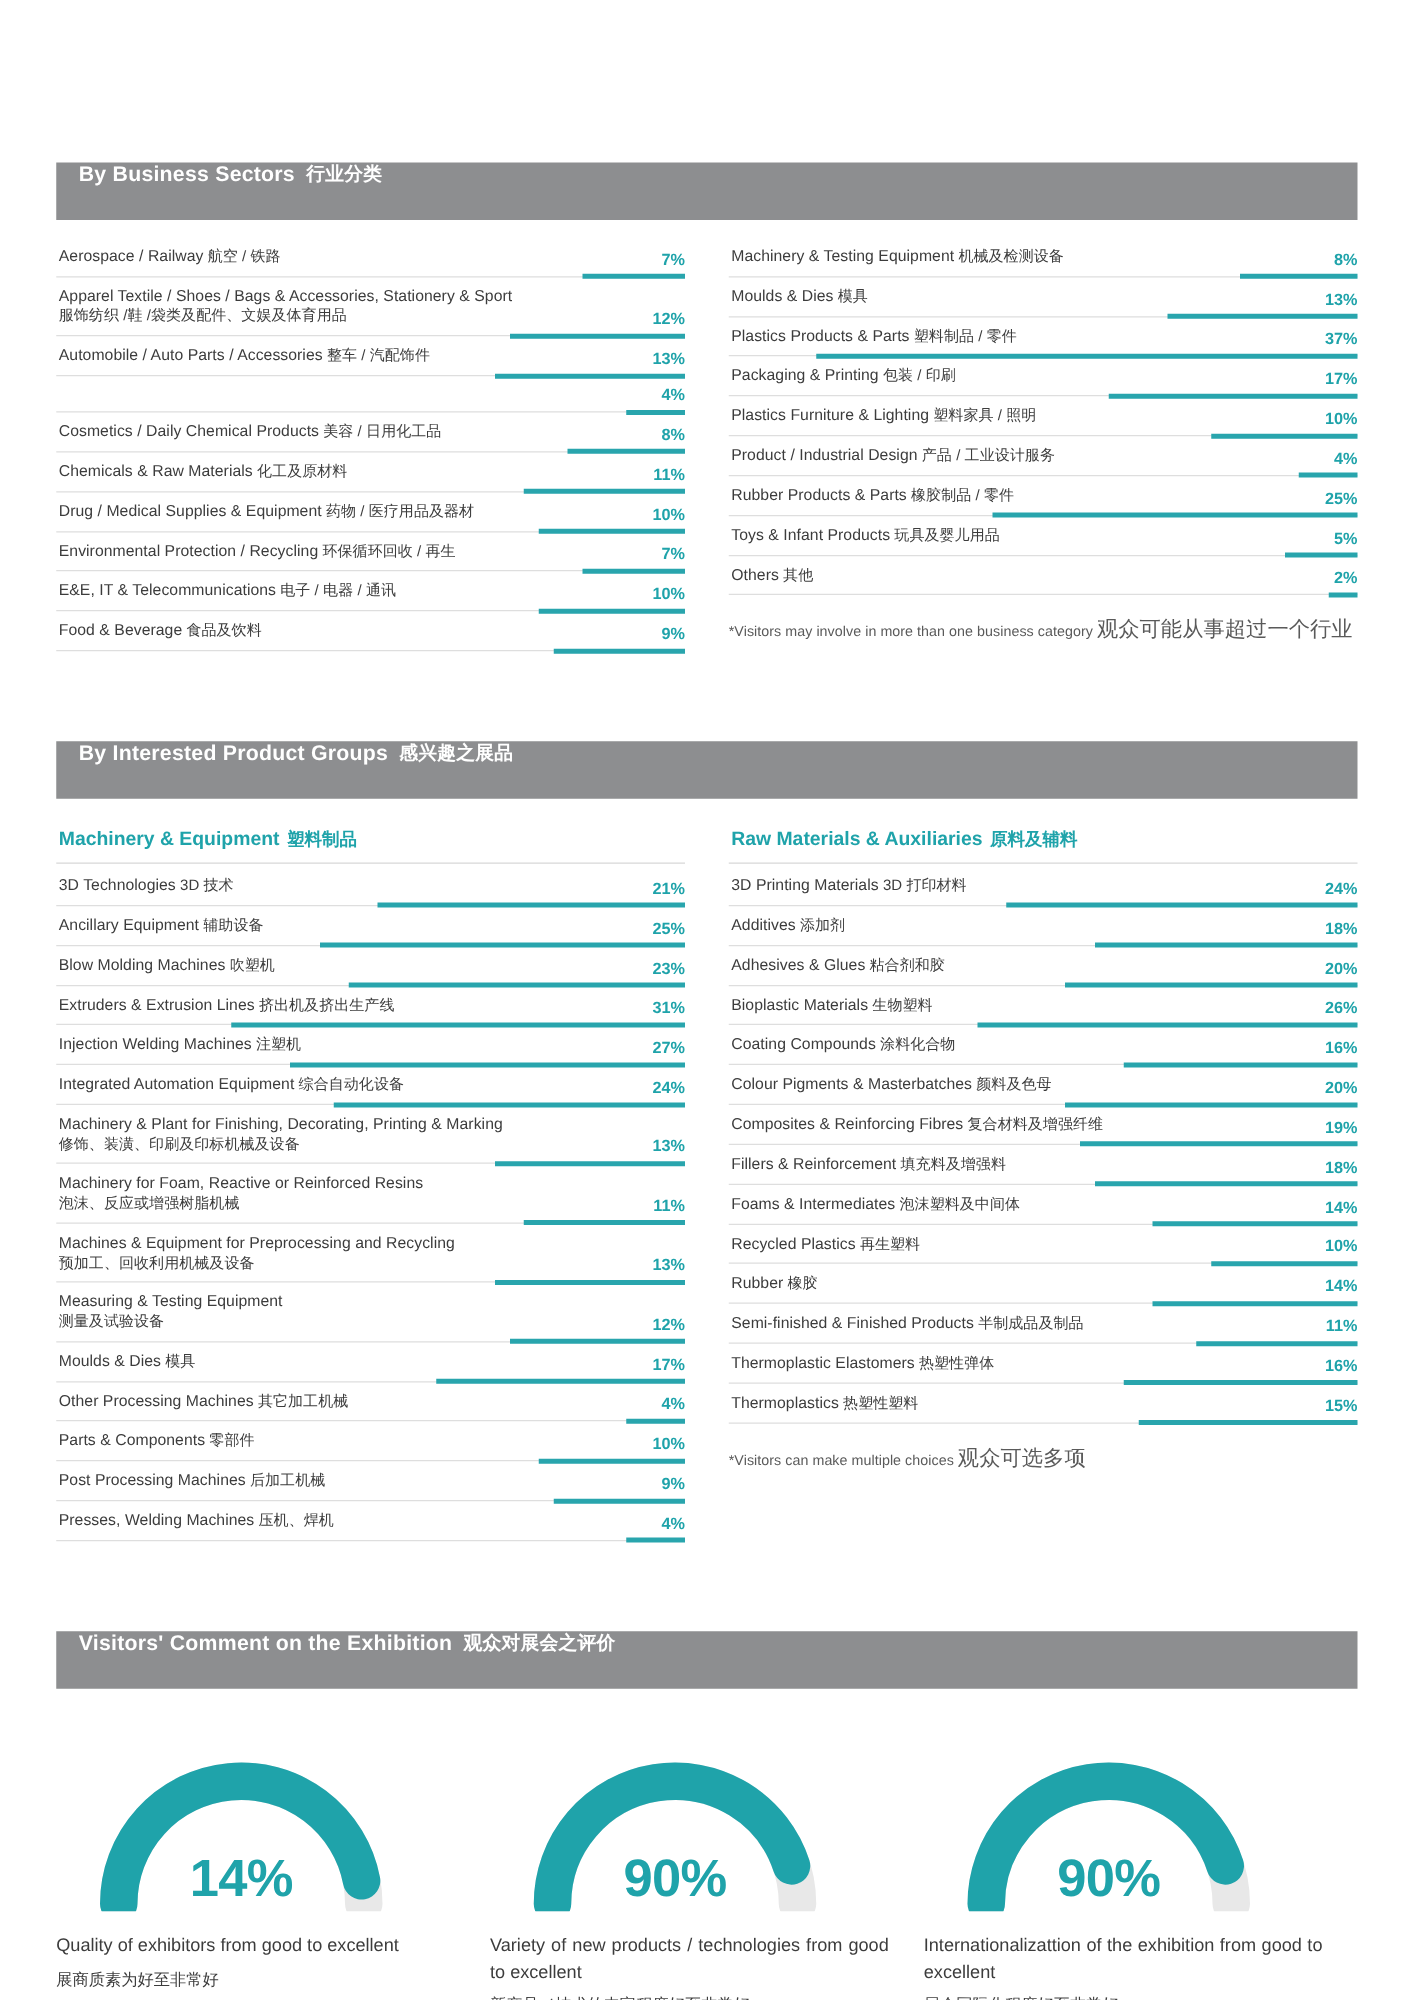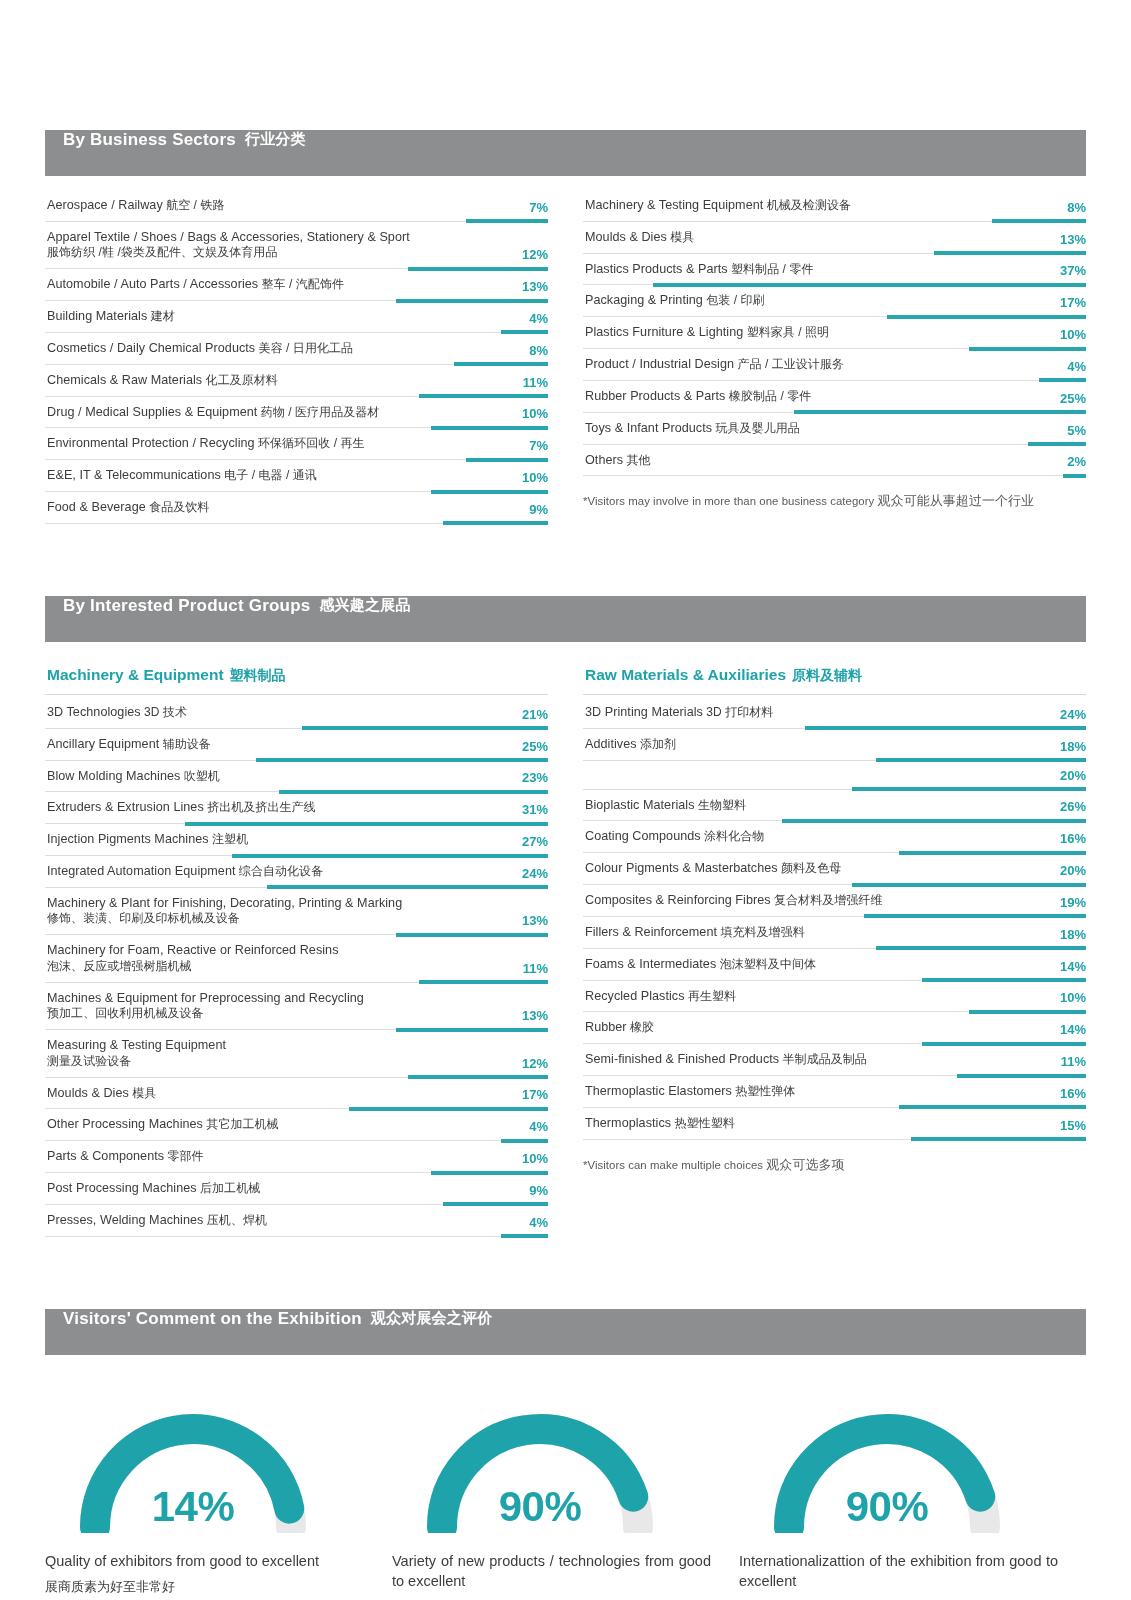--- a/index.html
+++ b/index.html
@@ -81,21 +81,21 @@
     height: 4px;
     background: #29a5ad;
   }
 
   .note {
     font-size: 11.4px;
     color: #5a5a5a;
     padding-top: 16px;
     letter-spacing: .05px;
   }
-  .note .cn { font-size: 13px; }
+  .note .cn { font-size: 17px; }
 
   
   .gauges {
     display: flex;
     padding-top: 40px;
   }
   .gauge-item { flex: 1 1 0; padding-right: 28px; }
   .gauge-wrap {
     width: 260px;
     height: 138px;
@@ -154,21 +154,20 @@
               <div class="label"><span>Apparel Textile / Shoes / Bags &amp; Accessories, Stationery &amp; Sport</span><span class="cn l2">服饰纺织 /鞋 /袋类及配件、文娱及体育用品</span></div>
               <div class="pct">12%</div>
               <div class="bar" style="width: 27.9%;"></div>
             </div>
             <div class="row">
               <div class="label"><span>Automobile / Auto Parts / Accessories</span><span class="cn">  整车 / 汽配饰件</span></div>
               <div class="pct">13%</div>
               <div class="bar" style="width: 30.225%;"></div>
             </div>
             <div class="row">
-              <div class="label"><span>Building Materials</span><span class="cn">  建材</span></div>
               <div class="pct">4%</div>
               <div class="bar" style="width: 9.3%;"></div>
             </div>
             <div class="row">
               <div class="label"><span>Cosmetics / Daily Chemical Products</span><span class="cn">  美容 / 日用化工品</span></div>
               <div class="pct">8%</div>
               <div class="bar" style="width: 18.6%;"></div>
             </div>
             <div class="row">
               <div class="label"><span>Chemicals &amp; Raw Materials</span><span class="cn">  化工及原材料</span></div>
@@ -280,21 +279,21 @@
               <div class="label"><span>Blow Molding Machines</span><span class="cn">  吹塑机</span></div>
               <div class="pct">23%</div>
               <div class="bar" style="width: 53.475%;"></div>
             </div>
             <div class="row">
               <div class="label"><span>Extruders &amp; Extrusion Lines</span><span class="cn">  挤出机及挤出生产线</span></div>
               <div class="pct">31%</div>
               <div class="bar" style="width: 72.075%;"></div>
             </div>
             <div class="row">
-              <div class="label"><span>Injection Pigments Machines</span><span class="cn">  注塑机</span></div>
+              <div class="label"><span>Injection Welding Machines</span><span class="cn">  注塑机</span></div>
               <div class="pct">27%</div>
               <div class="bar" style="width: 62.775%;"></div>
             </div>
             <div class="row">
               <div class="label"><span>Integrated Automation Equipment</span><span class="cn">  综合自动化设备</span></div>
               <div class="pct">24%</div>
               <div class="bar" style="width: 55.8%;"></div>
             </div>
             <div class="row">
               <div class="label"><span>Machinery &amp; Plant for Finishing, Decorating, Printing &amp; Marking</span><span class="cn l2">修饰、装潢、印刷及印标机械及设备</span></div>
@@ -352,20 +351,21 @@
               <div class="label"><span>3D Printing Materials</span><span class="cn">  3D 打印材料</span></div>
               <div class="pct">24%</div>
               <div class="bar" style="width: 55.8%;"></div>
             </div>
             <div class="row">
               <div class="label"><span>Additives</span><span class="cn">  添加剂</span></div>
               <div class="pct">18%</div>
               <div class="bar" style="width: 41.85%;"></div>
             </div>
             <div class="row">
+              <div class="label"><span>Adhesives &amp; Glues</span><span class="cn">  粘合剂和胶</span></div>
               <div class="pct">20%</div>
               <div class="bar" style="width: 46.5%;"></div>
             </div>
             <div class="row">
               <div class="label"><span>Bioplastic Materials</span><span class="cn">  生物塑料</span></div>
               <div class="pct">26%</div>
               <div class="bar" style="width: 60.45%;"></div>
             </div>
             <div class="row">
               <div class="label"><span>Coating Compounds</span><span class="cn">  涂料化合物</span></div>

